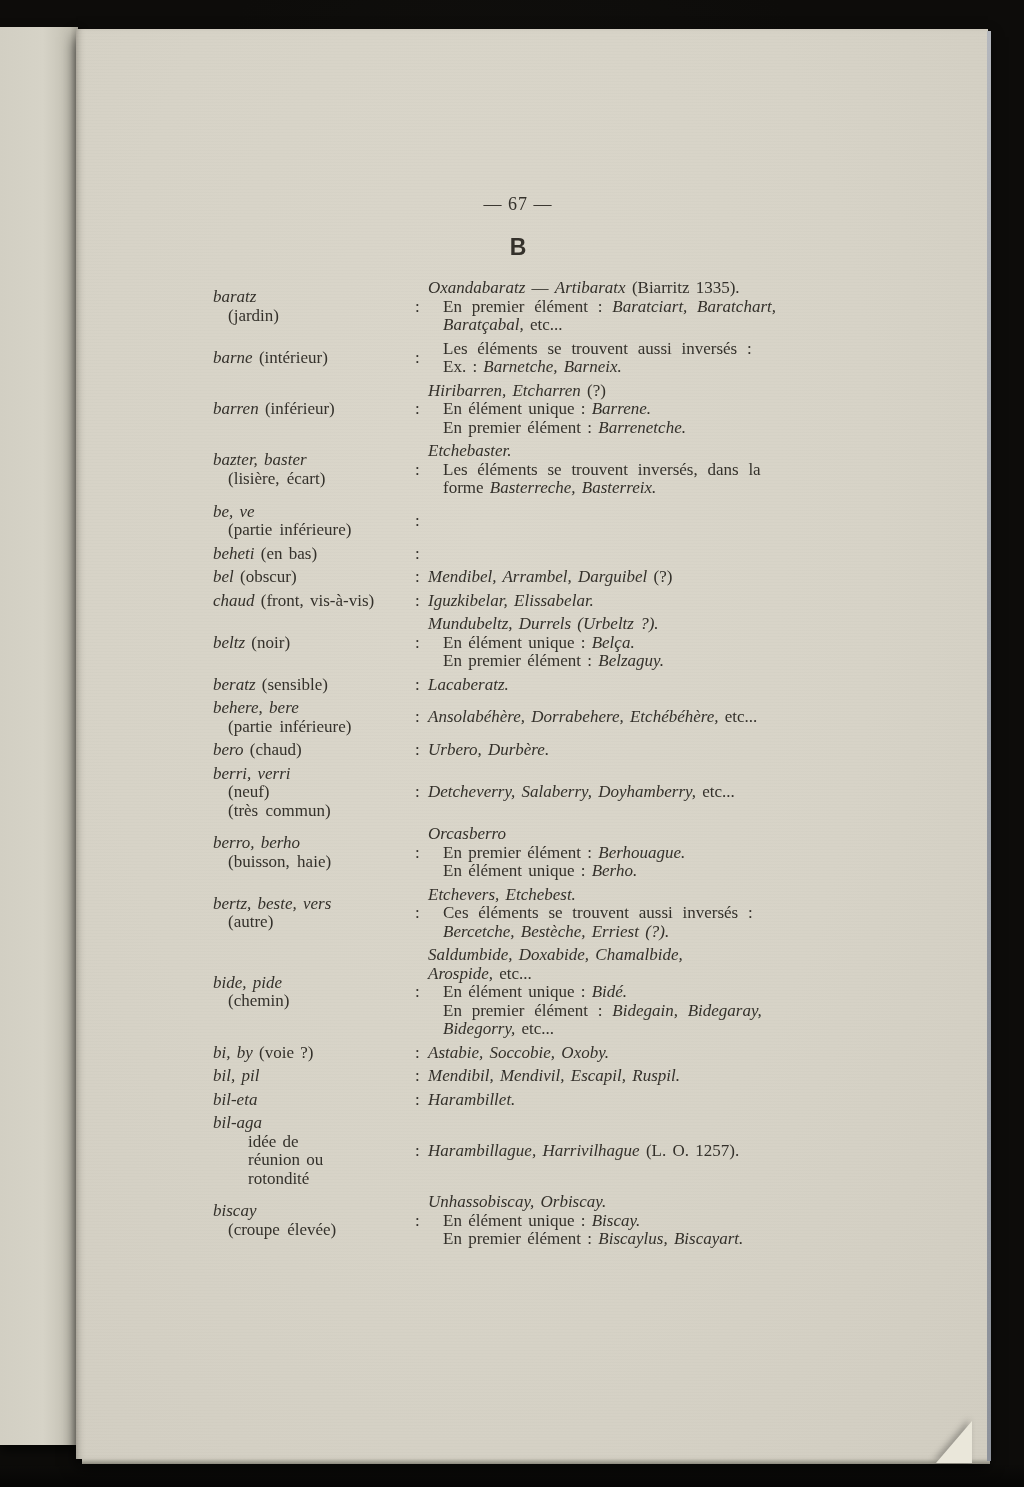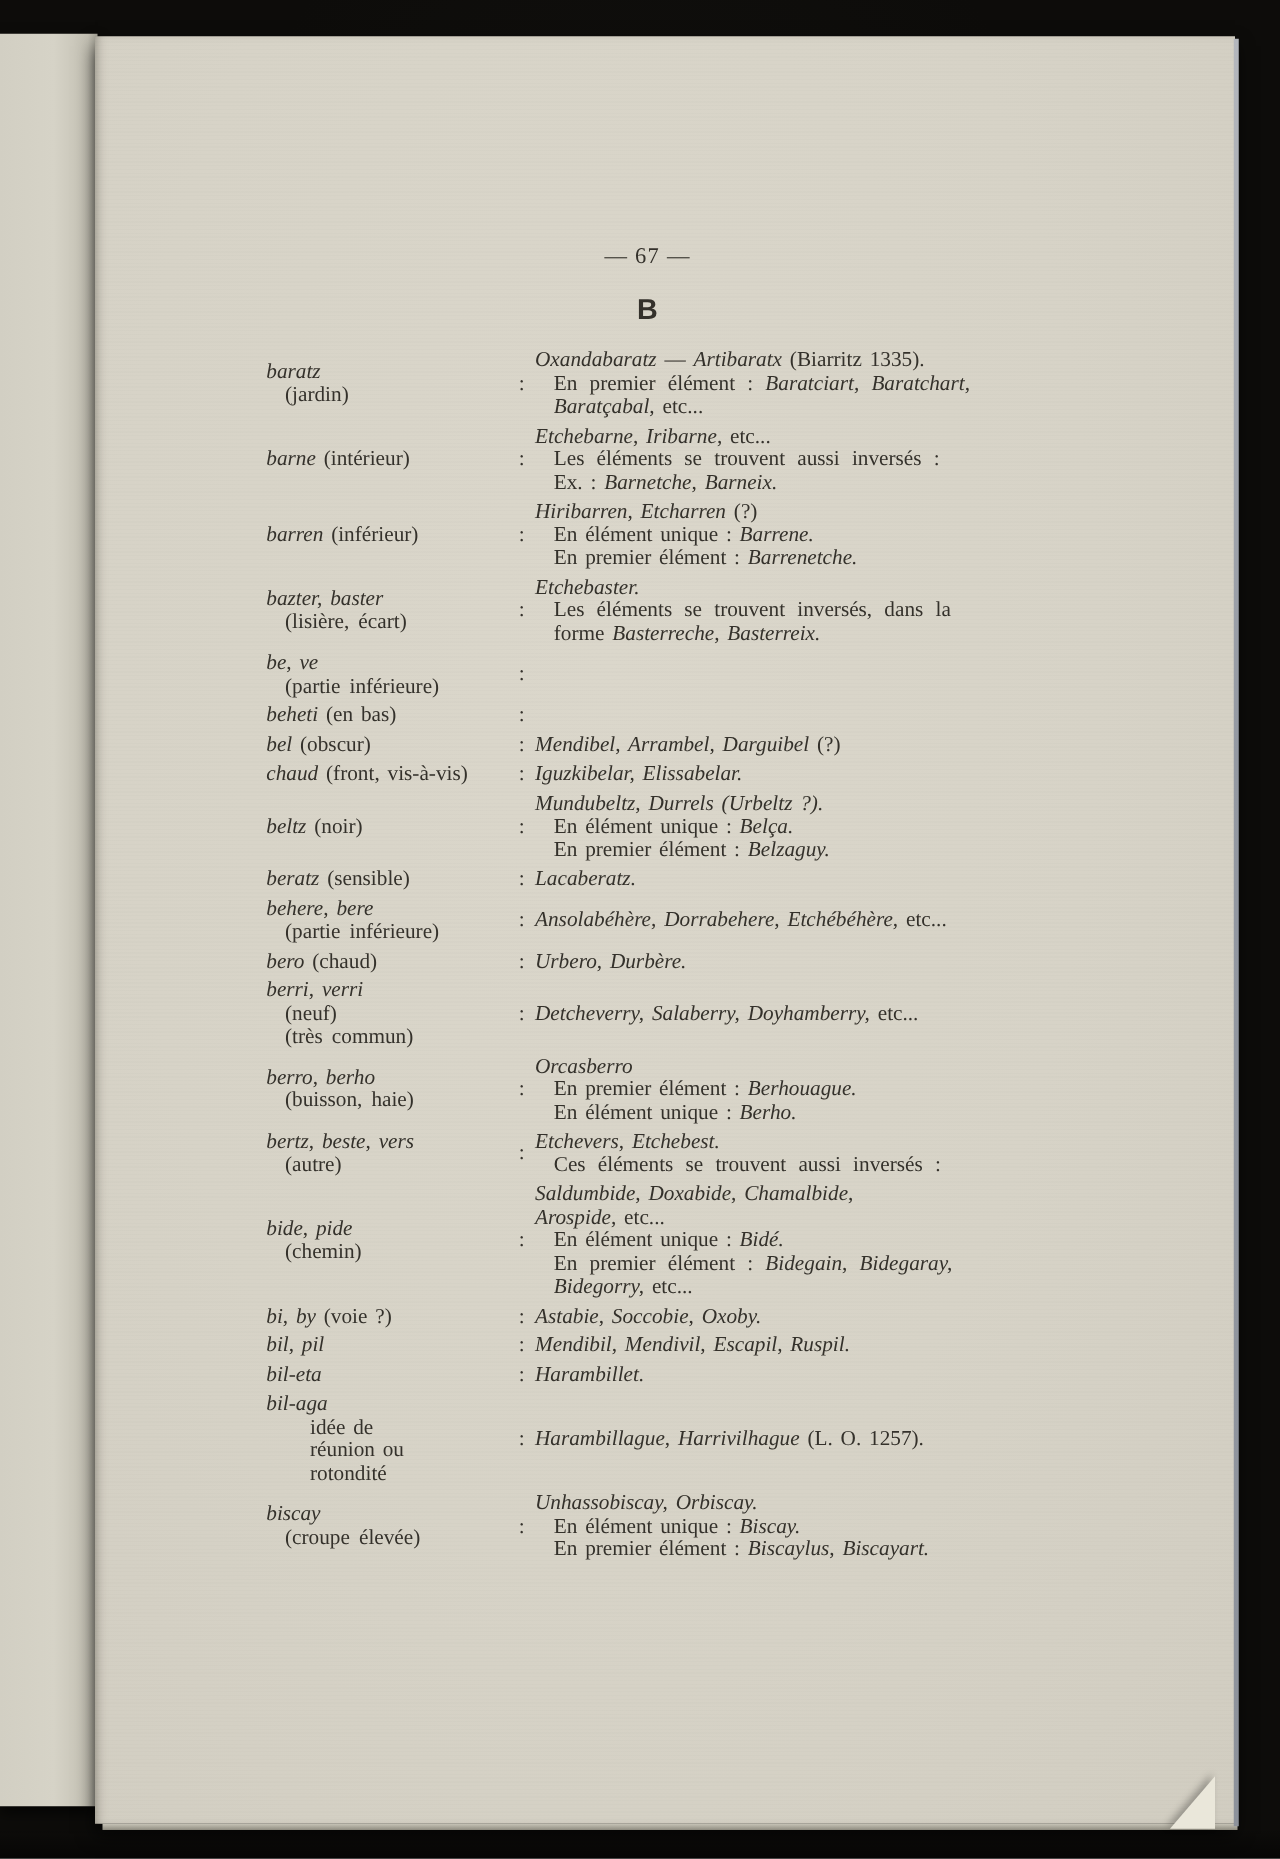--- a/index.html
+++ b/index.html
@@ -82,21 +82,20 @@
               <div class="line def ind1 j"><span class="r">En premier élément : </span><span class="i">Baratciart, Baratchart,</span></div>
               <div class="line def ind1"><span class="i">Baratçabal,</span><span class="r"> etc...</span></div>
             </div>
           </div>
           <div class="entry">
             <div class="col-term">
               <div class="line term-line"><span class="i">barne</span><span class="r">  (intérieur)</span></div>
             </div>
             <div class="col-colon line">:</div>
             <div class="col-def">
-              <div class="line def"><span class="i">Etchebarne, Iribarne,</span><span class="r"> etc...</span></div>
               <div class="line def ind1 j"><span class="r">Les éléments se trouvent aussi inversés :</span></div>
               <div class="line def ind1"><span class="r">Ex. : </span><span class="i">Barnetche, Barneix.</span></div>
             </div>
           </div>
           <div class="entry">
             <div class="col-term">
               <div class="line term-line"><span class="i">barren</span><span class="r">  (inférieur)</span></div>
             </div>
             <div class="col-colon line">:</div>
             <div class="col-def">
@@ -212,20 +211,21 @@
           </div>
           <div class="entry">
             <div class="col-term">
               <div class="line term-line"><span class="i">bertz, beste, vers</span></div>
               <div class="line gloss">(autre)</div>
             </div>
             <div class="col-colon line">:</div>
             <div class="col-def">
               <div class="line def"><span class="i">Etchevers, Etchebest.</span></div>
               <div class="line def ind1 j"><span class="r">Ces éléments se trouvent aussi inversés :</span></div>
+              <div class="line def ind1"><span class="i">Bercetche, Bestèche, Erriest (?).</span></div>
             </div>
           </div>
           <div class="entry">
             <div class="col-term">
               <div class="line term-line"><span class="i">bide, pide</span></div>
               <div class="line gloss">(chemin)</div>
             </div>
             <div class="col-colon line">:</div>
             <div class="col-def">
               <div class="line def"><span class="i">Saldumbide, Doxabide, Chamalbide,</span></div>

